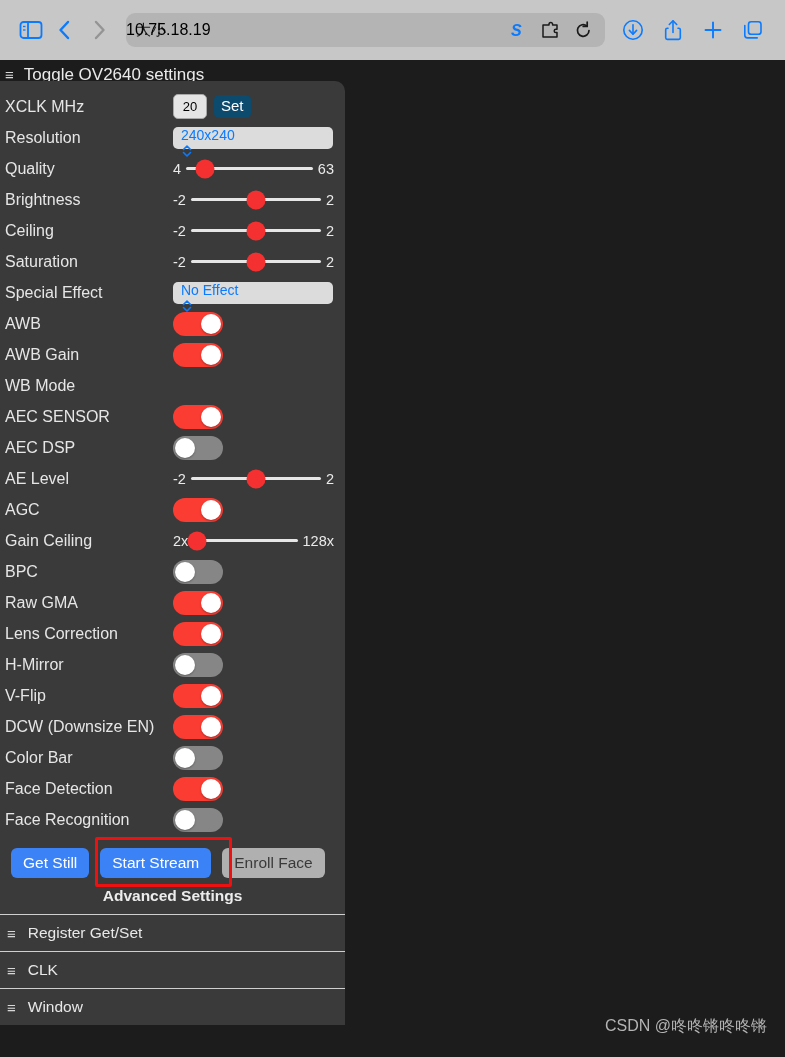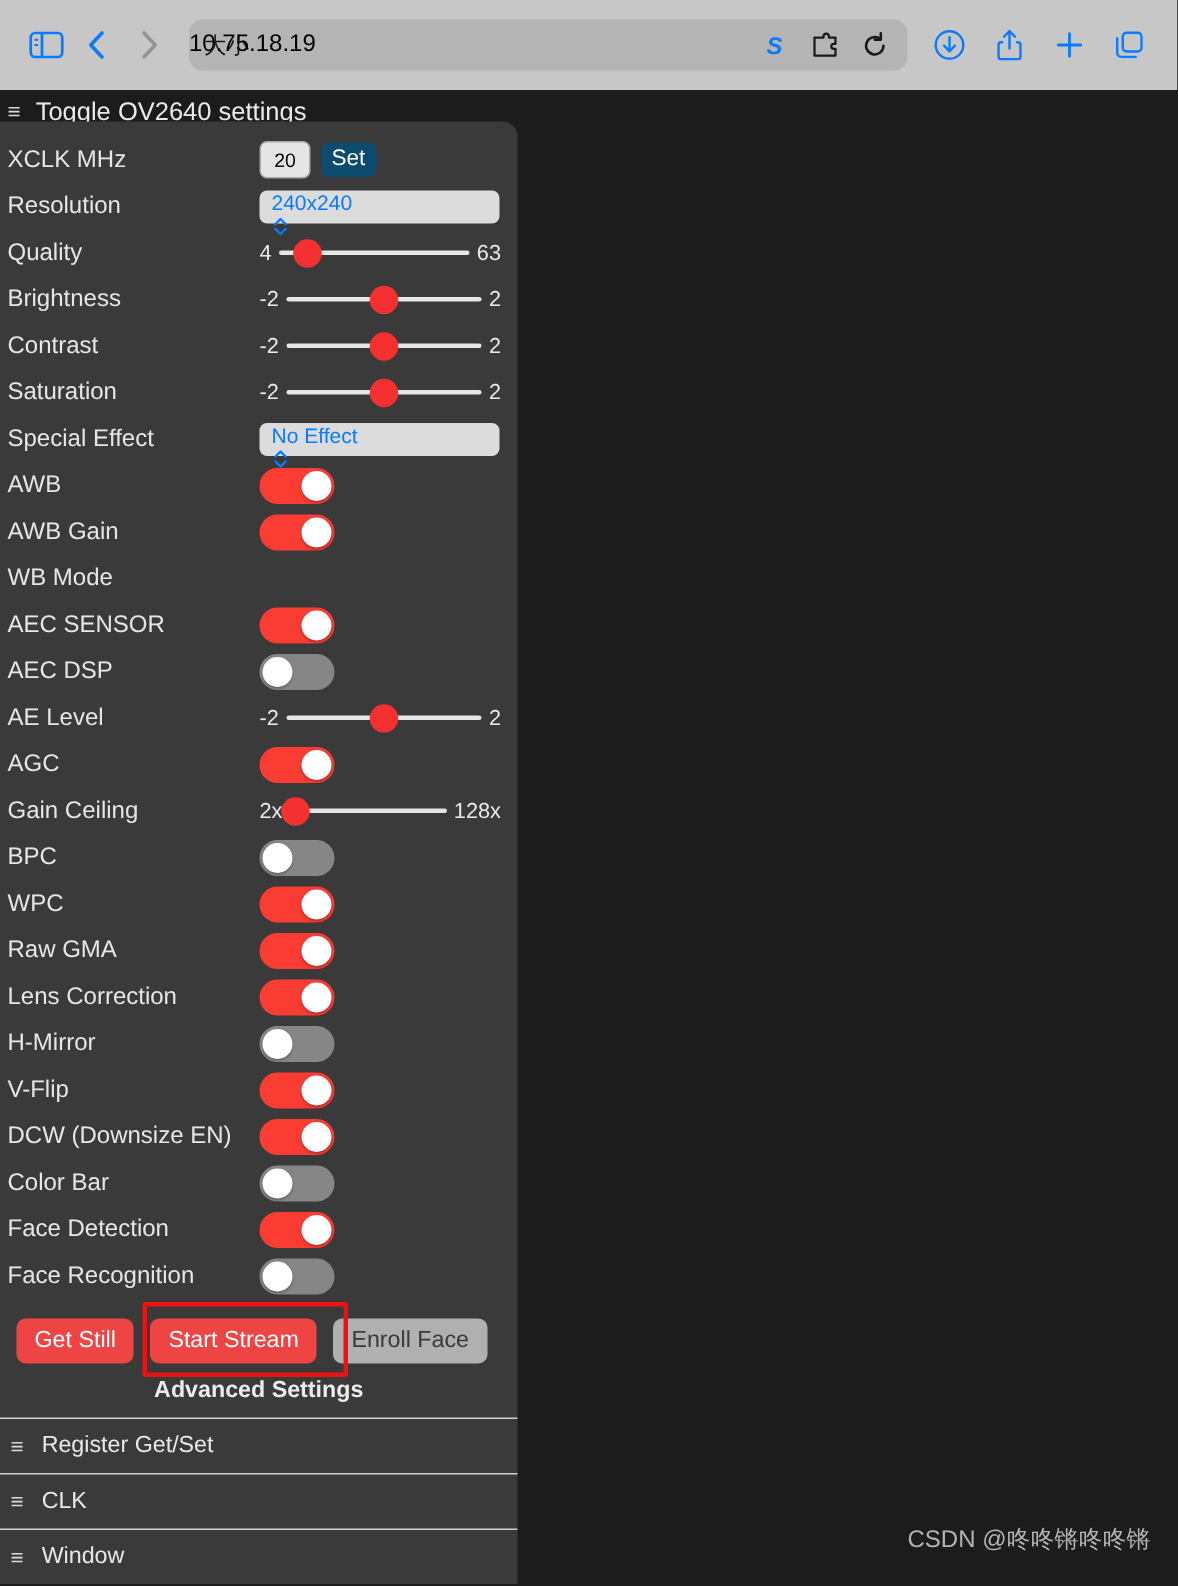--- a/index.html
+++ b/index.html
@@ -200,21 +200,21 @@
   }
   .act-btn {
     border: none;
     border-radius: 6px;
     font-size: 15.5px;
     font-family: "Liberation Sans", sans-serif;
     padding: 6px 12px;
     cursor: pointer;
     white-space: nowrap;
   }
-  .act-btn.primary { background: #ef4444; color: #fff; }
+  .act-btn.primary { background: #3b82f6; color: #fff; }
   .act-btn.disabled { background: #b0b0b0; color: #3a3a3a; }
   .annot-box {
     position: absolute;
     left: 95px; top: 2px;
     width: 137px; height: 50px;
     border: 3px solid #ee1111;
     border-radius: 2px;
     pointer-events: none;
   }
   .adv-title {
@@ -366,21 +366,21 @@
           <span class="slider-wrap">
             <span class="slider-min">-2</span>
             <span class="slider-track">
               <span class="slider-knob" style="left:50%"></span>
             </span>
             <span class="slider-max">2</span>
           </span>
         </span>
       </div>
       <div class="row">
-        <span class="row-label">Contrast</span>
+        <span class="row-label">Ceiling</span>
         <span class="row-control">
           <span class="slider-wrap">
             <span class="slider-min">-2</span>
             <span class="slider-track">
               <span class="slider-knob" style="left:50%"></span>
             </span>
             <span class="slider-max">2</span>
           </span>
         </span>
       </div>
@@ -477,28 +477,20 @@
       </div>
       <div class="row">
         <span class="row-label">BPC</span>
         <span class="row-control">
           <span class="toggle off">
             <span class="toggle-knob"></span>
           </span>
         </span>
       </div>
       <div class="row">
-        <span class="row-label">WPC</span>
-        <span class="row-control">
-          <span class="toggle on">
-            <span class="toggle-knob"></span>
-          </span>
-        </span>
-      </div>
-      <div class="row">
         <span class="row-label">Raw GMA</span>
         <span class="row-control">
           <span class="toggle on">
             <span class="toggle-knob"></span>
           </span>
         </span>
       </div>
       <div class="row">
         <span class="row-label">Lens Correction</span>
         <span class="row-control">

